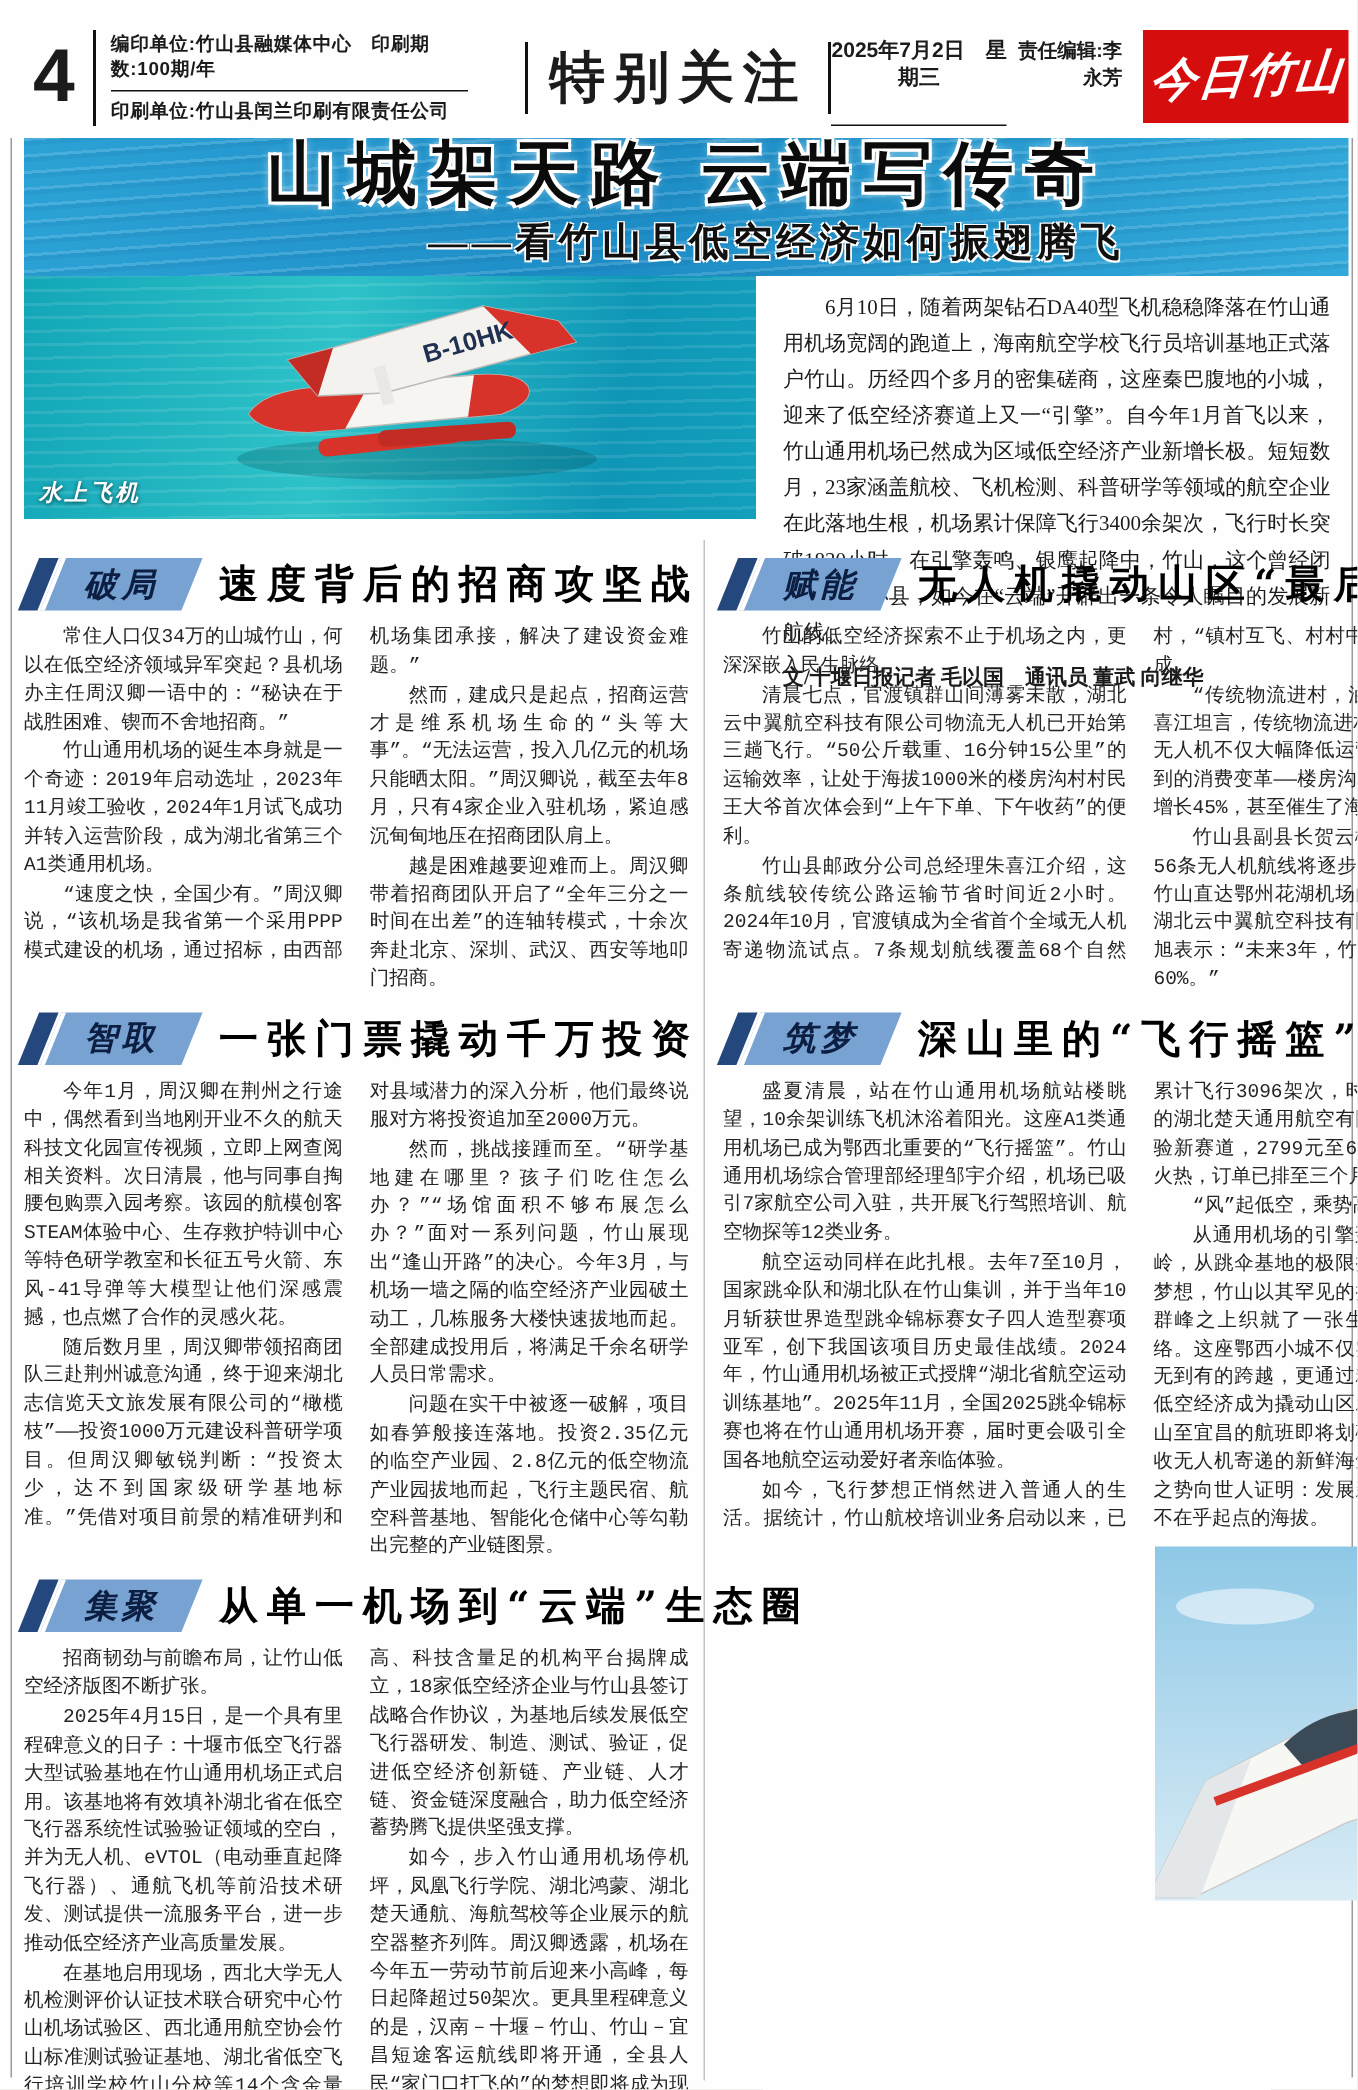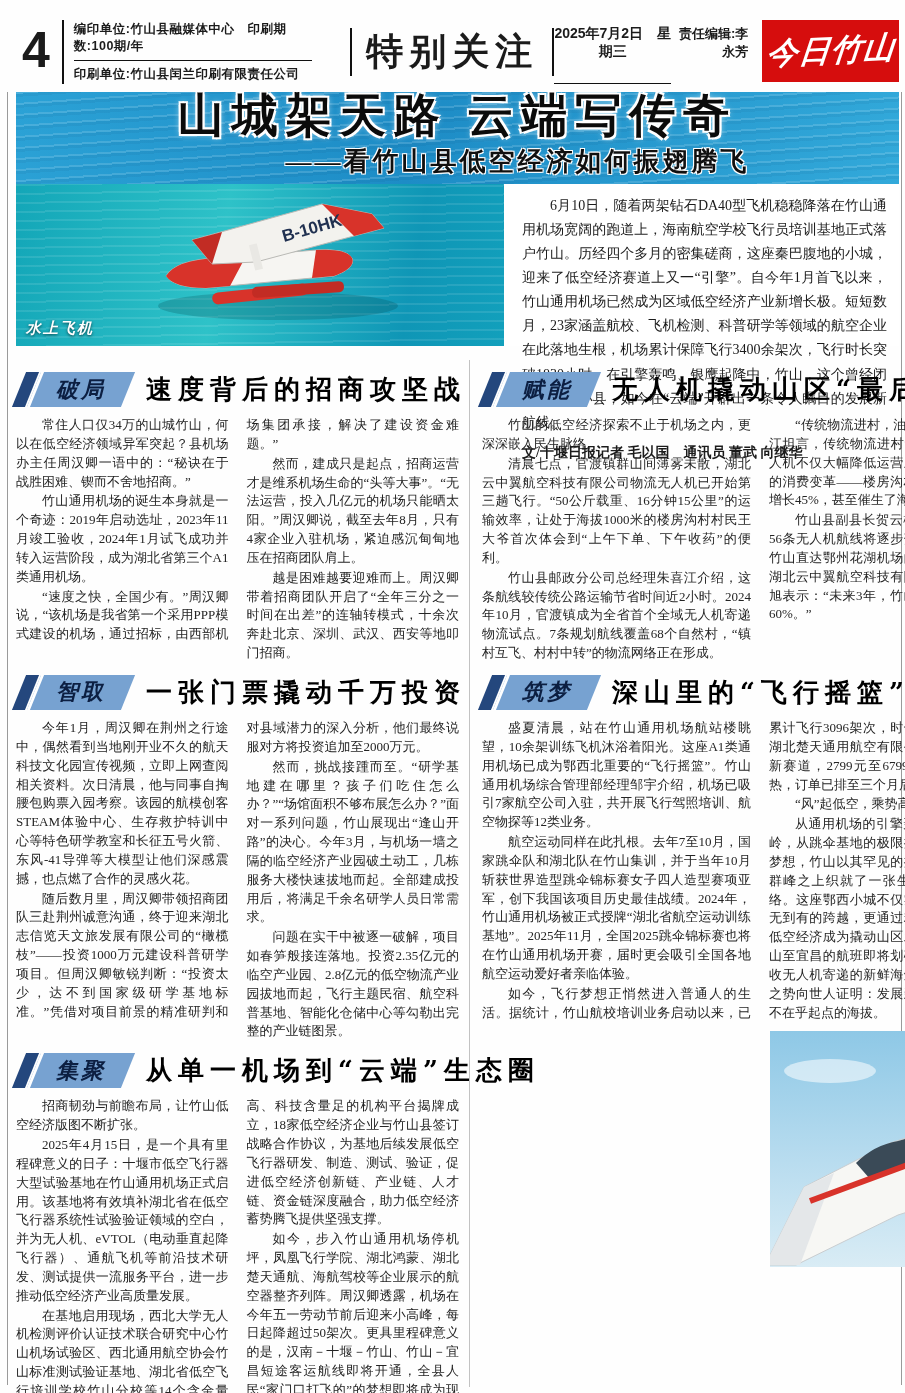--- a/index.html
+++ b/index.html
@@ -52,21 +52,21 @@
   .sec-head{display:flex;align-items:center;margin:12px 0 9px 2px;}
   .badge{position:relative;display:inline-block;width:94px;height:35px;margin-left:16px;flex:0 0 auto;}
   .badge i{position:absolute;left:-15px;top:0;width:13px;height:35px;background:#24477d;transform:skewX(-22deg);}
   .badge u{position:absolute;inset:0;background:#77a2d1;transform:skewX(-22deg);border-left:3px solid #fff;text-decoration:none;}
   .badge b{position:relative;display:flex;height:100%;align-items:center;justify-content:center;
            font-size:22px;font-weight:900;font-style:italic;color:#0c1f42;letter-spacing:3px;
            font-family:"DejaVu Serif",serif;}
   .sec-title{margin-left:18px;font-size:26px;font-weight:900;letter-spacing:6px;color:#000;
              font-family:"DejaVu Serif",serif;white-space:nowrap;}
   .sec-body{column-count:2;column-gap:18px;text-align:justify;font-size:13px;line-height:1.45;color:#242424;}
-  .sec-body p{margin:0 0 1px;text-indent:2em;}
+  .sec-body p{margin:0 0 1px;text-indent:2em;font-family:Liberation Mono, monospace;}
 
   
   .bottom-photo{position:relative;width:268px;height:236px;margin:6px 0 0 auto;overflow:hidden;
      background:linear-gradient(180deg,#8ec8e6,#b8dcef 55%,#d9ecf5);}
 </style>
 </head>
 <body>
 
 <div class="page">
   <div class="edge edge-left"></div>

